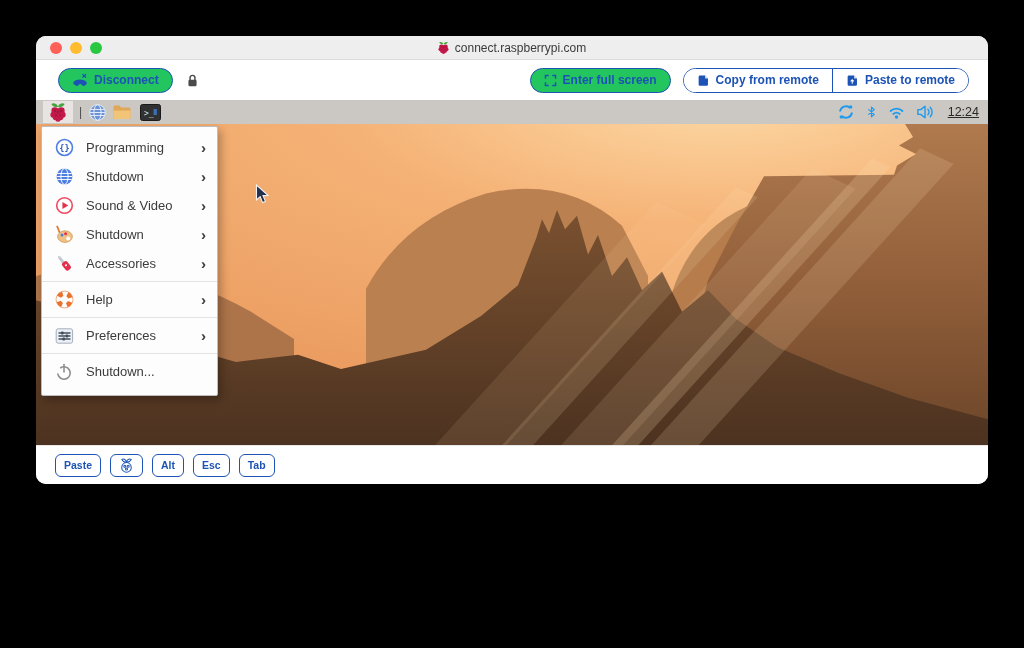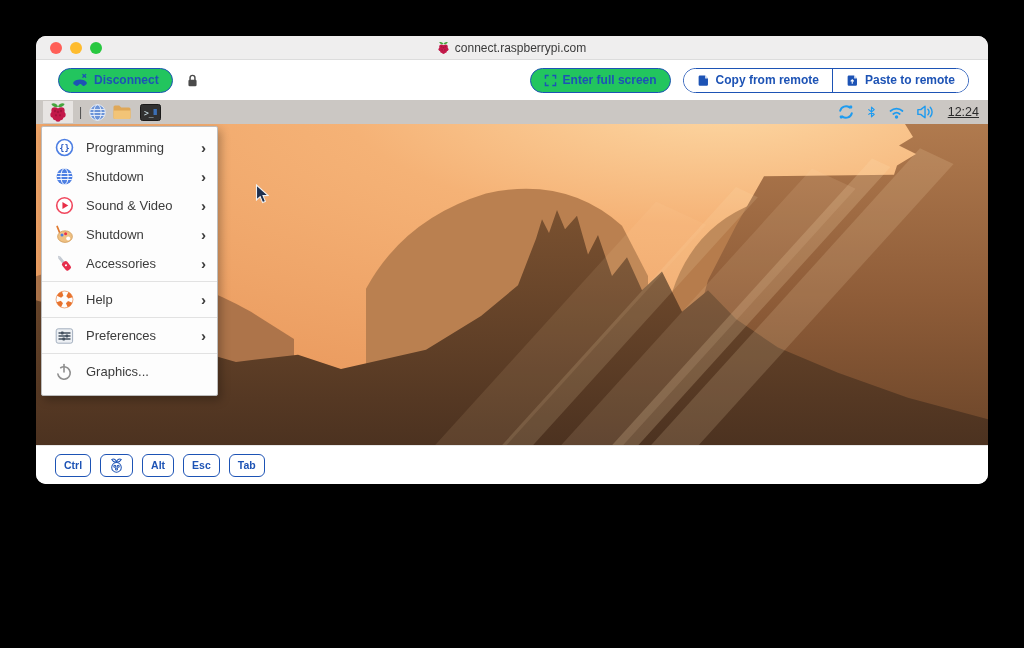--- a/index.html
+++ b/index.html
@@ -353,31 +353,31 @@
           <span class="mi-chevron">›</span>
         </div>
         <div class="menu-sep"></div>
         <div class="menu-item">
           <span class="mi-icon">
             <svg width="18" height="18" viewBox="0 0 18 18">
               <circle cx="9" cy="10" r="6.2" fill="none" stroke="#8f8f8f" stroke-width="1.6" stroke-linecap="round" stroke-dasharray="31 8" transform="rotate(-122 9 10)"></circle>
               <line x1="9" y1="1.6" x2="9" y2="9" stroke="#8f8f8f" stroke-width="1.6" stroke-linecap="round"></line>
             </svg>
           </span>
-          <span class="mi-label">Graphics...</span>
+          <span class="mi-label">Shutdown...</span>
         </div>
       </div>
 
       <svg class="cursor" viewBox="0 0 14 20">
         <path d="M1.5 1 L1.5 16 L5.2 12.6 L7.6 18.6 L10.4 17.4 L8 11.6 L13 11.4 Z" fill="#20304e" stroke="#f2f2f2" stroke-width="1.1"></path>
       </svg>
     </div>
 
     <div class="keybar">
-      <button class="key">Ctrl</button>
+      <button class="key">Paste</button>
       <button class="key">
         <svg width="15" height="17" viewBox="0 0 16 18" fill="none" stroke="#1d53b5" stroke-width="1.1">
           <path d="M8 5 C7 2.2 4.6 1.6 3 2.6 C4.4 5 6.6 5.8 8 5 Z"></path>
           <path d="M8 5 C9 2.2 11.4 1.6 13 2.6 C11.6 5 9.4 5.8 8 5 Z"></path>
           <circle cx="8" cy="11" r="5.1"></circle>
           <circle cx="6.2" cy="9.8" r="1.1"></circle>
           <circle cx="9.8" cy="9.8" r="1.1"></circle>
           <circle cx="8" cy="12.8" r="1.1"></circle>
         </svg>
       </button>

